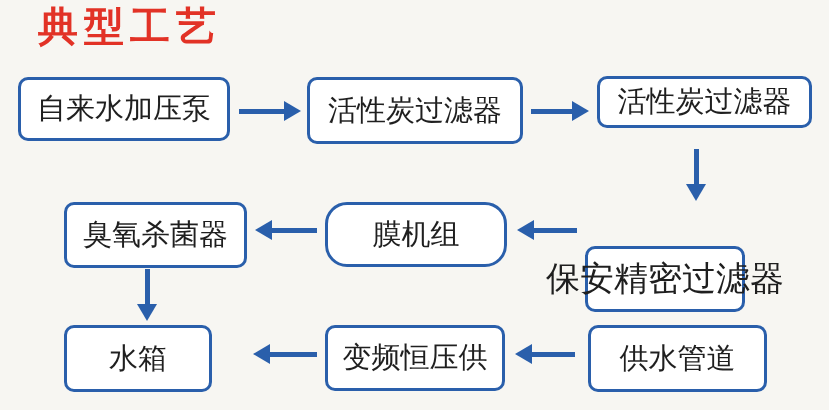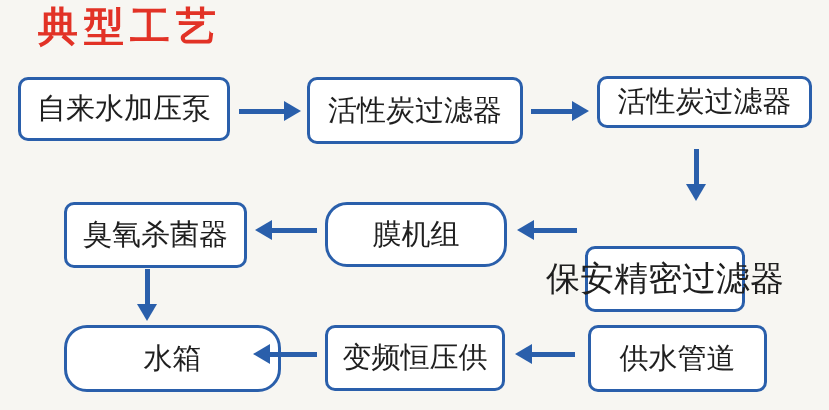--- a/index.html
+++ b/index.html
@@ -37,21 +37,21 @@
   }
   
   #n1 { left: 18px;  top: 77px;  width: 212px; height: 64px; }
   #n2 { left: 307px; top: 77px;  width: 216px; height: 67px; }
   #n3 { left: 597px; top: 76px;  width: 215px; height: 52px; }
   
   #n4 { left: 585px; top: 201px; width: 160px; height: 66px; font-size: 34px; margin-top: 45px; }
   #n5 { left: 325px; top: 202px; width: 182px; height: 65px; border-radius: 22px; }
   #n6 { left: 64px;  top: 202px; width: 183px; height: 66px; }
   
-  #n7 { left: 64px;  top: 325px; width: 217px; height: 67px; border-radius: 23px; }
+  #n7 { left: 64px;  top: 325px; width: 148px; height: 67px; }
   #n8 { left: 325px; top: 325px; width: 180px; height: 66px; }
   #n9 { left: 588px; top: 325px; width: 179px; height: 67px; text-align: center; }
 
   .arrow {
     position: absolute;
     display: flex;
     align-items: center;
   }
   .arrow.vertical { flex-direction: column; }
   .arrow .shaft { background: #2a5fab; }

